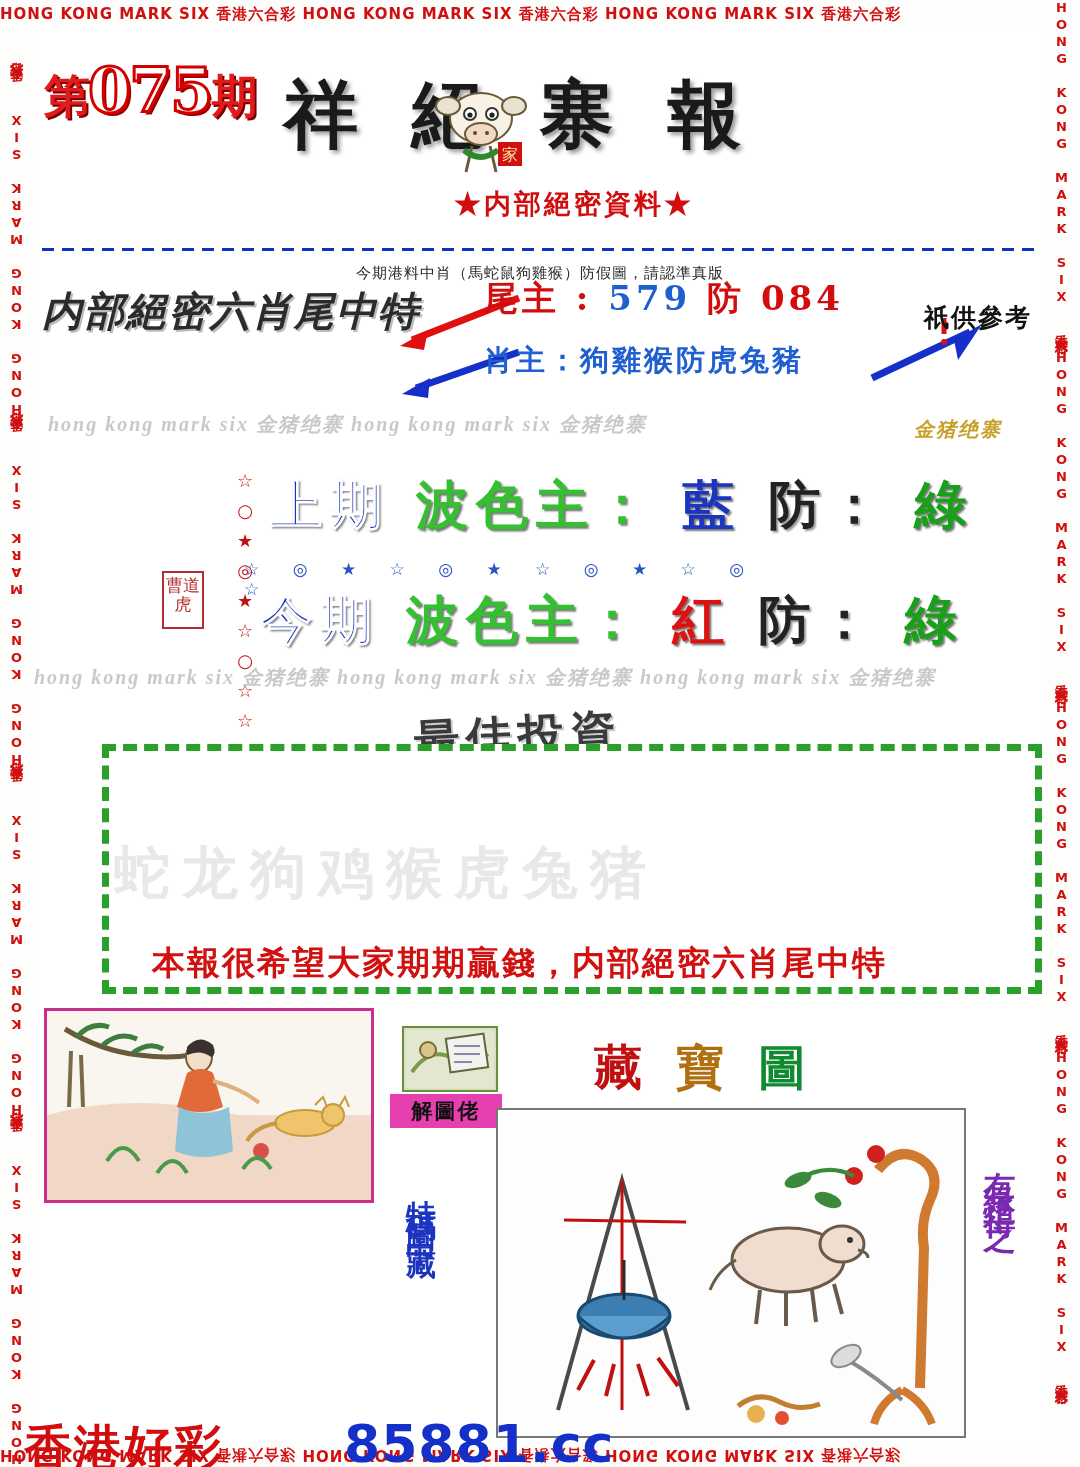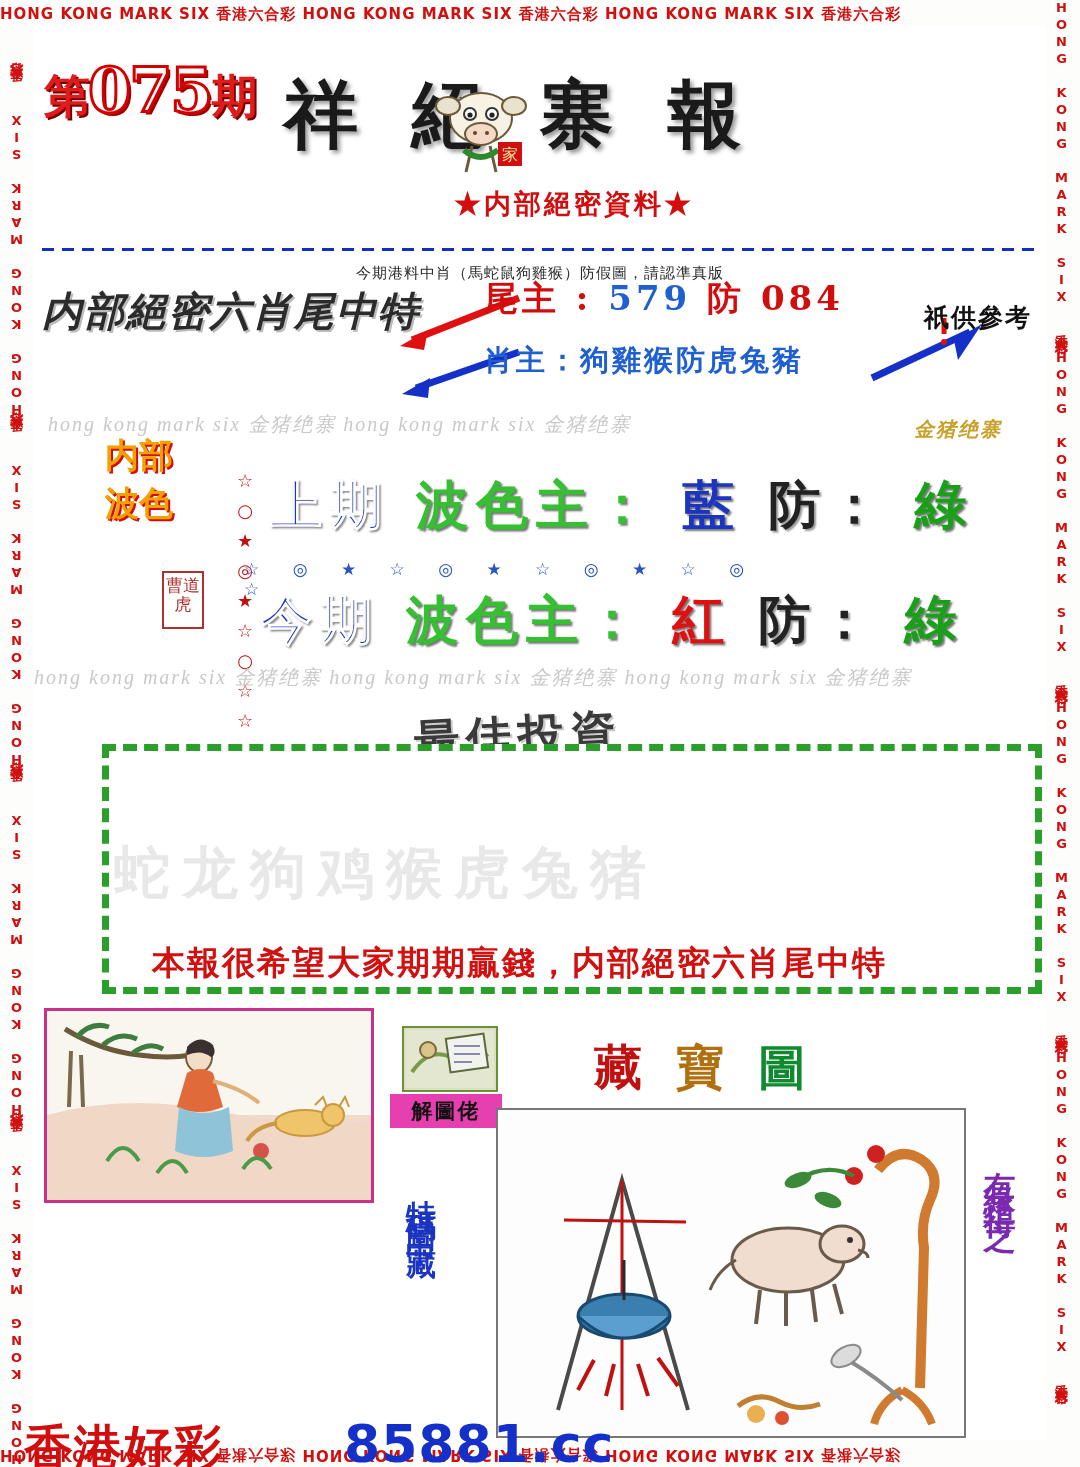--- a/index.html
+++ b/index.html
@@ -128,20 +128,21 @@
 
   
   .wm {
     position:absolute;
     font-family:"Liberation Serif", serif;
     font-size:20px;
     font-style:italic;
     color:#c9c9c9;
     letter-spacing:2px;
     white-space:nowrap;
+    font-weight:bold;
   }
   .wm.gold { color:#c8a02a; font-weight:bold; }
 
   
   .wave-label {
     position:absolute; left:60px; top:405px;
     width:90px;
     font-family:"DejaVu Serif", serif;
     font-size:34px; font-weight:bold;
     color:#f2a000;
@@ -367,21 +368,20 @@
 
   <div class="zodiac-line">
     <span>肖主：</span><span>狗雞猴防虎兔豬</span>
   </div>
 
   <div class="ref-note">祇供參考</div>
 
   <div class="wm" style="left:14px; top:385px;">hong kong mark six 金猪绝寨 hong kong mark six 金猪绝寨</div>
   <div class="wm gold" style="left:880px; top:390px;">金猪绝寨</div>
 
-  <div class="wave-label">内部波色</div>
   <div class="seal">曹道虎</div>
 
   <div class="star-col" style="color:#c01010;">
     ☆<br>○<br>★<br>◎<br>★<br>☆<br>○<br>☆<br>☆
   </div>
   <div class="star-row" style="color:#2a55c0;">☆ ◎ ★ ☆ ◎ ★ ☆ ◎ ★ ☆ ◎ ☆</div>
 
   <div class="row-line" style="left:226px; top:560px;">
     <span class="k">今期</span>
     <span class="g">波色主：</span>

